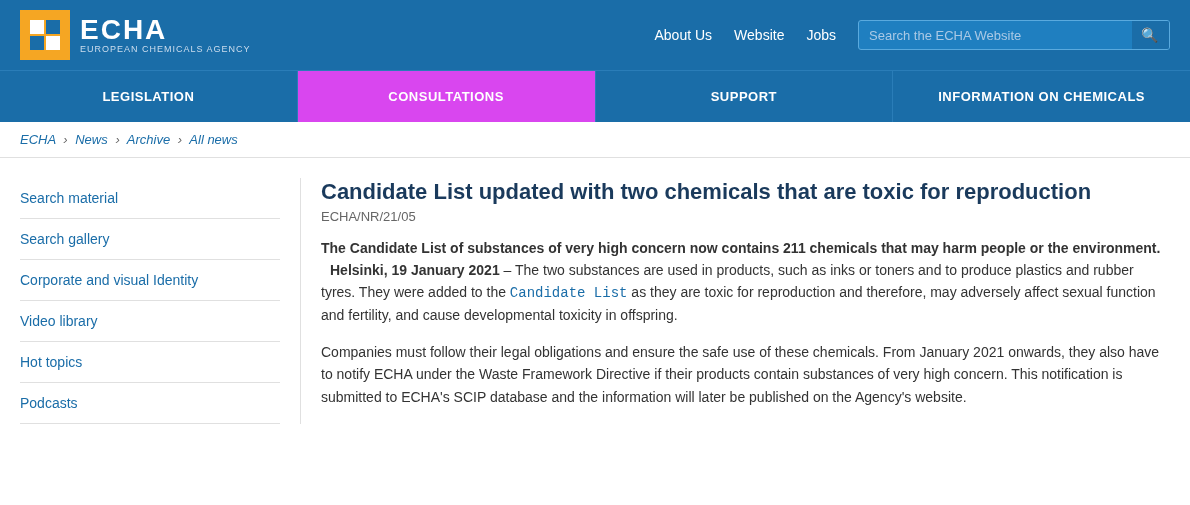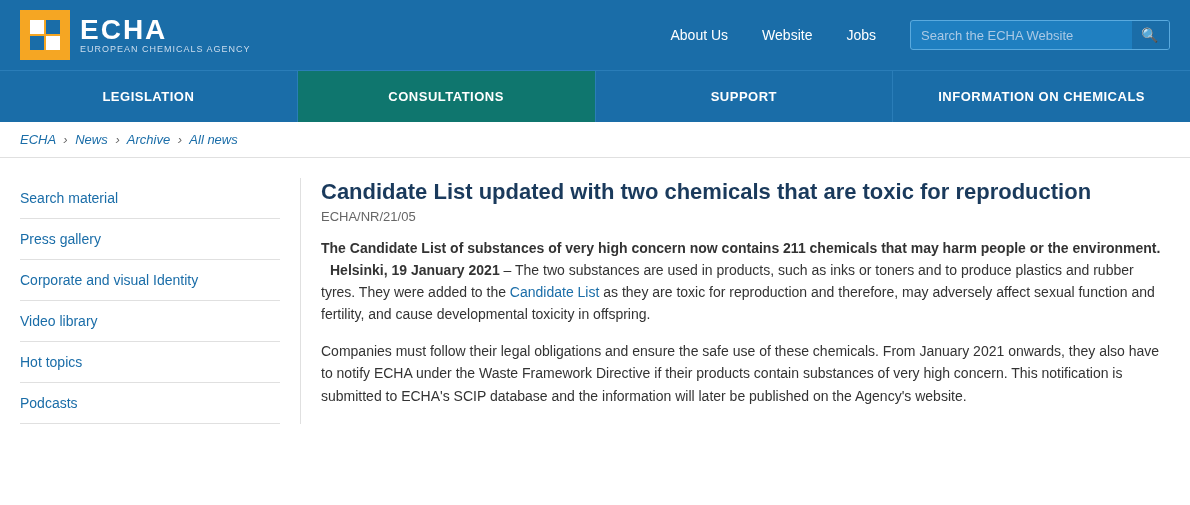--- a/index.html
+++ b/index.html
@@ -44,35 +44,35 @@
     }
     .logo-subtitle {
       color: #cde;
       font-size: 9px;
       letter-spacing: 1px;
       text-transform: uppercase;
     }
     .header-nav {
       display: flex;
       align-items: center;
-      gap: 34px;
+      gap: 22px;
     }
     .header-nav a {
       color: #fff;
       text-decoration: none;
       font-size: 14px;
     }
     .search-bar {
       display: flex;
       align-items: center;
       background: #1f7fc0;
       border: 1px solid #5aaade;
       border-radius: 3px;
       overflow: hidden;
-      width: 260px;
+      width: 312px;
     }
     .search-bar input {
       background: transparent;
       border: none;
       color: #cde;
       padding: 6px 10px;
       font-size: 13px;
       flex: 1;
       outline: none;
     }
@@ -98,21 +98,21 @@
       padding: 18px 10px;
       color: #fff;
       font-size: 13px;
       font-weight: bold;
       letter-spacing: 0.5px;
       text-transform: uppercase;
       cursor: pointer;
       border-right: 1px solid #2a7db8;
     }
     .nav-item:last-child { border-right: none; }
-    .nav-item.active { background: #0f766e; }
+    .nav-item.active { background: #d946ef; }
 
     
     .breadcrumb {
       padding: 10px 20px;
       font-size: 13px;
       color: #666;
       border-bottom: 1px solid #e0e0e0;
       background: #fff;
       font-style: italic;
     }
@@ -164,21 +164,21 @@
       font-weight: bold;
       font-size: 14px;
       line-height: 1.5;
     }
     .article-body {
       font-size: 14px;
       line-height: 1.6;
       margin-bottom: 14px;
       color: #333;
     }
-    .article-body a { color: #1a6da8; text-decoration: none; }
+    .article-body a { color: #1a6da8; text-decoration: none; font-family: Liberation Mono, monospace; }
     .highlight-date { font-weight: bold; padding-left: 9px; }
   </style>
 </head>
 <body>
 
 <div class="header">
   <div class="logo-area">
     <div class="logo-box">
       <svg width="46" height="46" viewBox="0 0 46 46">
         <rect width="46" height="46" fill="#f5a623"></rect>
@@ -221,21 +221,21 @@
   <a href="#">All news</a>
 </div>
 
 <div class="main">
 
   <div class="sidebar">
     <div class="sidebar-item">
       <a href="#">Search material</a>
     </div>
     <div class="sidebar-item">
-      <a href="#">Press gallery</a>
+      <a href="#">Search gallery</a>
     </div>
     <div class="sidebar-item">
       <a href="#">Corporate and visual Identity</a>
     </div>
     <div class="sidebar-item">
       <a href="#">Video library</a>
     </div>
     <div class="sidebar-item">
       <a href="#">Hot topics</a>
     </div>

